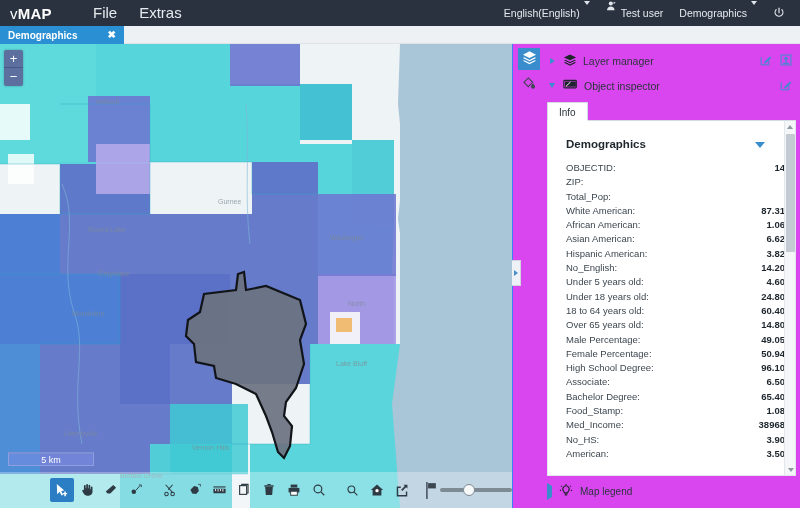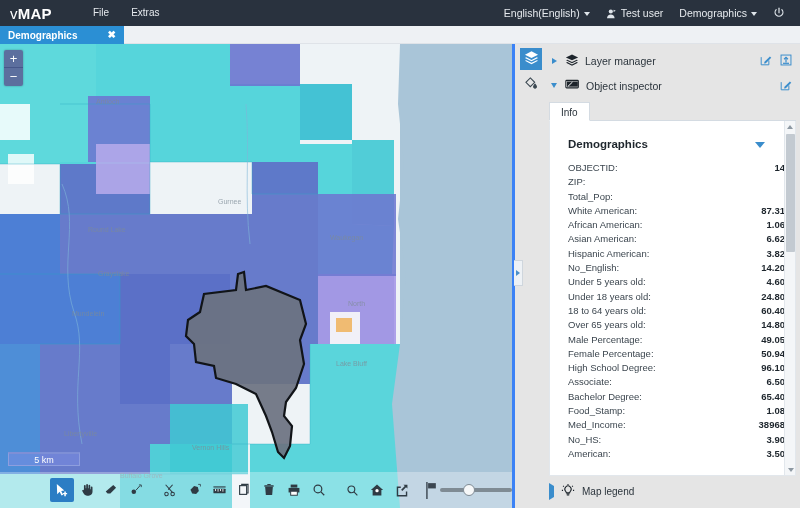--- a/index.html
+++ b/index.html
@@ -17,30 +17,30 @@
     position: absolute; top: 0; left: 0; width: 800px; height: 26px;
     background: #29323e;
     display: flex; align-items: center;
   }
   .logo {
     color: #ffffff; font-size: 15px; font-weight: bold;
     letter-spacing: .2px; padding-left: 10px; width: 82px;
   }
   .logo .v { font-weight: normal; }
   .menu-item {
-    color: #e6eaee; font-size: 10px; padding: 0 11px;
+    color: #e6eaee; font-size: 15px; padding: 0 11px;
     line-height: 26px; cursor: default;
   }
   .topbar-right {
     margin-left: auto; display: flex; align-items: center;
     padding-right: 8px; gap: 2px;
   }
   .tr-item {
     color: #e6eaee; font-size: 10.5px; padding: 0 7px;
-    display: flex; align-items: center; gap: 4px; line-height: 26px;
+    display: flex; align-items: flex-start; gap: 4px; line-height: 26px;
   }
   .caret-d {
     display: inline-block; width: 0; height: 0;
     border-left: 3.5px solid transparent; border-right: 3.5px solid transparent;
     border-top: 4px solid #dfe5ea; position: relative; top: 1px;
   }
   .ico-user svg, .ico-power svg { display: block; }
 
   
   .tabstrip {
@@ -78,21 +78,21 @@
   .zoomctl div {
     width: 19px; height: 18px; background: #5c6f9e;
     color: #fff; font-size: 13px; line-height: 17px; text-align: center;
     border-bottom: 1px solid #46578a;
   }
   .zoomctl div:last-child { border-bottom: none; }
 
   
   .scalebar {
     position: absolute; left: 8px; bottom: 42px;
-    width: 72px; height: 14px;
+    width: 86px; height: 14px;
     background: rgba(122,140,225,.55);
     border: 1px solid #8e9ede;
     border-top: 2px solid #7e8fd6;
     color: #ffffff; font-size: 9px;
     display: flex; align-items: center; justify-content: center;
   }
 
   
   .maptools {
     position: absolute; left: 0; bottom: 0; width: 512px; height: 36px;
@@ -118,21 +118,21 @@
   }
   .slider-knob {
     position: absolute; left: 40%; top: 50%;
     width: 12px; height: 12px; margin-top: -6px; margin-left: -6px;
     background: #f6f8f9; border: 1px solid #7f8b94; border-radius: 50%;
   }
 
   
   .panel {
     position: absolute; top: 44px; left: 512px; width: 288px; height: 464px;
-    background: #e5e5e5; border-left: 3px solid #3b82f6;
+    background: #d946ef; border-left: 1px solid #3b82f6;
   }
   .panel-handle {
     position: absolute; left: -1px; top: 216px; width: 9px; height: 26px;
     background: #eef2f6; border: 1px solid #cfd6dd; border-left: none;
     display: flex; align-items: center; justify-content: center;
   }
   .panel-handle i {
     width: 0; height: 0;
     border-top: 3.5px solid transparent; border-bottom: 3.5px solid transparent;
     border-left: 4px solid #4a8fc9; display: block;

